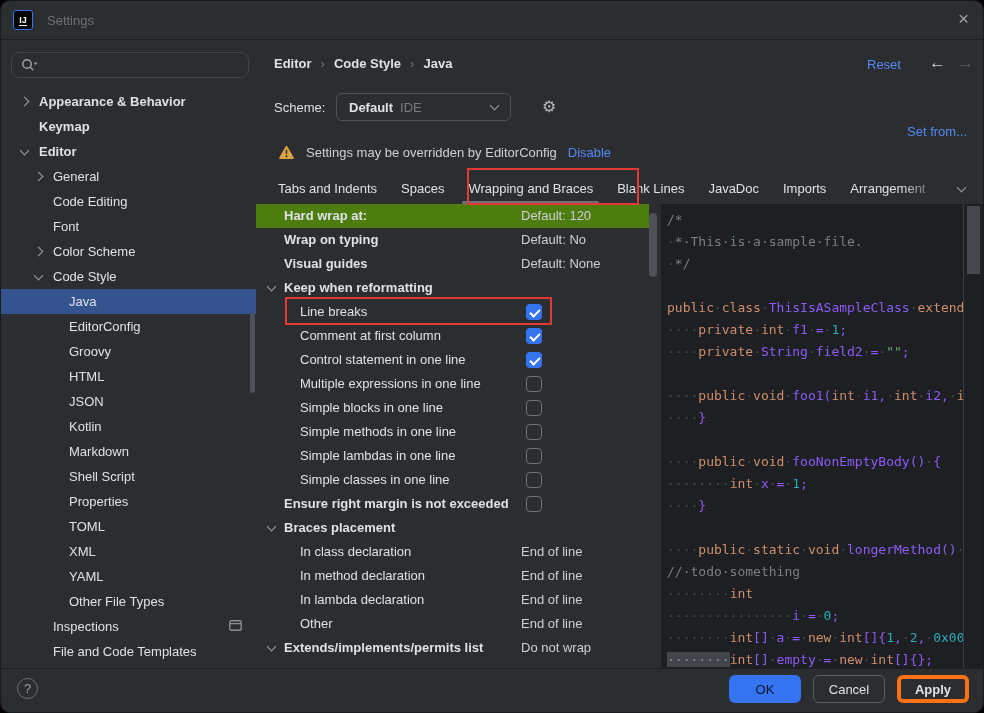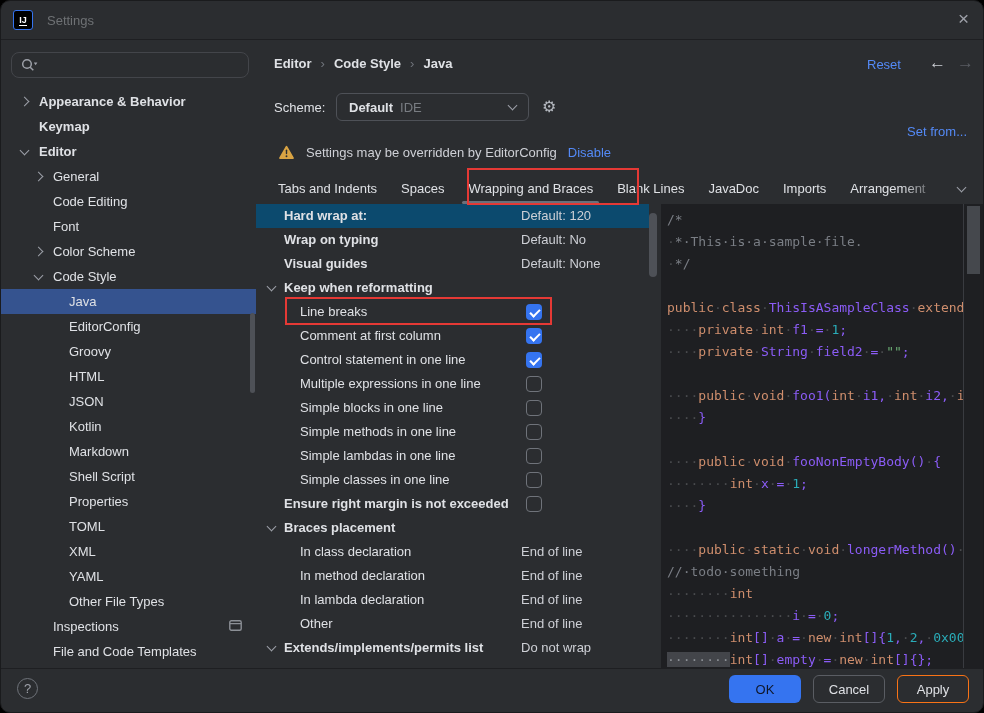--- a/index.html
+++ b/index.html
@@ -28,41 +28,41 @@
   .chev-down{transform:rotate(45deg);margin-top:-3px;}
   .mini-win{margin-left:auto;margin-right:14px;flex:none;}
   .sb-thumb{position:absolute;left:249px;top:312px;width:5px;height:80px;background:#4E5157;border-radius:3px;}
   
   .breadcrumb{position:absolute;left:273px;top:55px;display:flex;gap:9px;align-items:center;font-weight:600;}
   .bc-sep{color:#6F737A;font-weight:400;}
   .reset-link{position:absolute;left:866px;top:56px;color:#548AF7;}
   .nav-back{position:absolute;left:928px;top:52px;font-size:17px;color:#CED0D6;}
   .nav-fwd{position:absolute;left:956px;top:52px;font-size:17px;color:#5A5D63;}
   .scheme-label{position:absolute;left:273px;top:99px;}
-  .scheme-dd{position:absolute;left:335px;top:92px;width:193px;height:28px;border:1px solid #4E5157;
+  .scheme-dd{position:absolute;left:335px;top:92px;width:175px;height:28px;border:1px solid #4E5157;
     border-radius:6px;box-sizing:border-box;display:flex;align-items:center;padding:0 12px;}
   .scheme-val{font-weight:700;}
   .scheme-suffix{color:#787C82;margin-left:7px;}
   .dd-chev{margin-left:auto;}
   .gear{position:absolute;left:541px;top:96px;font-size:16px;color:#B4B8BF;}
   .setfrom{position:absolute;right:16px;top:123px;color:#548AF7;}
   .warning{position:absolute;left:277px;top:144px;display:flex;align-items:center;gap:11px;}
   .warn-text{color:#CED0D6;}
   .warn-link{color:#548AF7;}
   
   .tabs{position:absolute;left:265px;top:172px;width:683px;height:31px;display:flex;overflow:hidden;white-space:nowrap;}
   .tab{position:relative;padding:0 12px;display:flex;align-items:center;flex:none;}
   .tab.selected::after{content:"";position:absolute;left:6px;right:6px;bottom:0;height:3px;border-radius:2px;background:#6C707A;}
   .tabs-fade{position:absolute;left:900px;top:172px;width:48px;height:30px;
     background:linear-gradient(to right,rgba(43,45,48,0),#2B2D30 85%);}
   .tabs-more{position:absolute;left:951px;top:179px;width:18px;height:18px;display:flex;align-items:center;justify-content:center;}
   
   .settings{position:absolute;left:255px;top:203px;width:393px;height:457px;}
   .srow{position:absolute;left:0;width:100%;height:24px;}
-  .srow.sel{background:#0c4a6e;}
+  .srow.sel{background:#4d7c0f;}
   .g-chev{position:absolute;left:8px;top:5px;width:14px;height:14px;display:flex;align-items:center;justify-content:center;}
   .slabel{position:absolute;top:0;line-height:24px;}
   .slabel.b{font-weight:700;}
   .sval{position:absolute;left:265px;top:0;line-height:24px;color:#CED0D6;}
   .cb{position:absolute;left:270px;top:4px;width:16px;height:16px;border-radius:4px;
     border:1.5px solid #6F737A;box-sizing:border-box;}
   .cb.on{background:#3574F0;border:none;}
   .cb.on::after{content:"";position:absolute;left:3.5px;top:4.5px;width:8px;height:4px;
     border-left:2px solid #fff;border-bottom:2px solid #fff;transform:rotate(-45deg);}
   .set-scroll{position:absolute;left:648px;top:212px;width:8px;height:64px;background:#4E5157;border-radius:4px;}
@@ -77,21 +77,21 @@
   .code-thumb{position:absolute;left:966px;top:205px;width:13px;height:68px;background:#45484D;}
   
   .footer{position:absolute;left:0;right:0;bottom:0;height:43px;border-top:1px solid #1E1F22;}
   .help{position:absolute;left:16px;top:677px;width:21px;height:21px;border:1.5px solid #6F737A;
     border-radius:50%;color:#9DA0A8;display:flex;align-items:center;justify-content:center;
     font-size:13px;box-sizing:border-box;}
   .btn{position:absolute;top:674px;width:72px;height:28px;border-radius:6px;display:flex;
     align-items:center;justify-content:center;box-sizing:border-box;}
   .btn-ok{left:728px;background:#3574F0;color:#0f172a;}
   .btn-cancel{left:812px;border:1px solid #5A5D63;}
-  .btn-apply{left:896px;border:1px solid #f97316;}
+  .btn-apply{left:896px;border:4px solid #f97316;font-weight:bold;}
   
   .ann{position:absolute;border:2px solid #E53935;box-sizing:border-box;pointer-events:none;}
   .ann-tab{left:466px;top:167px;width:172px;height:37px;}
   .ann-lb{left:284px;top:296px;width:267px;height:28px;}
 </style>
 </head>
 <body>
 
 <div class="window">
 

